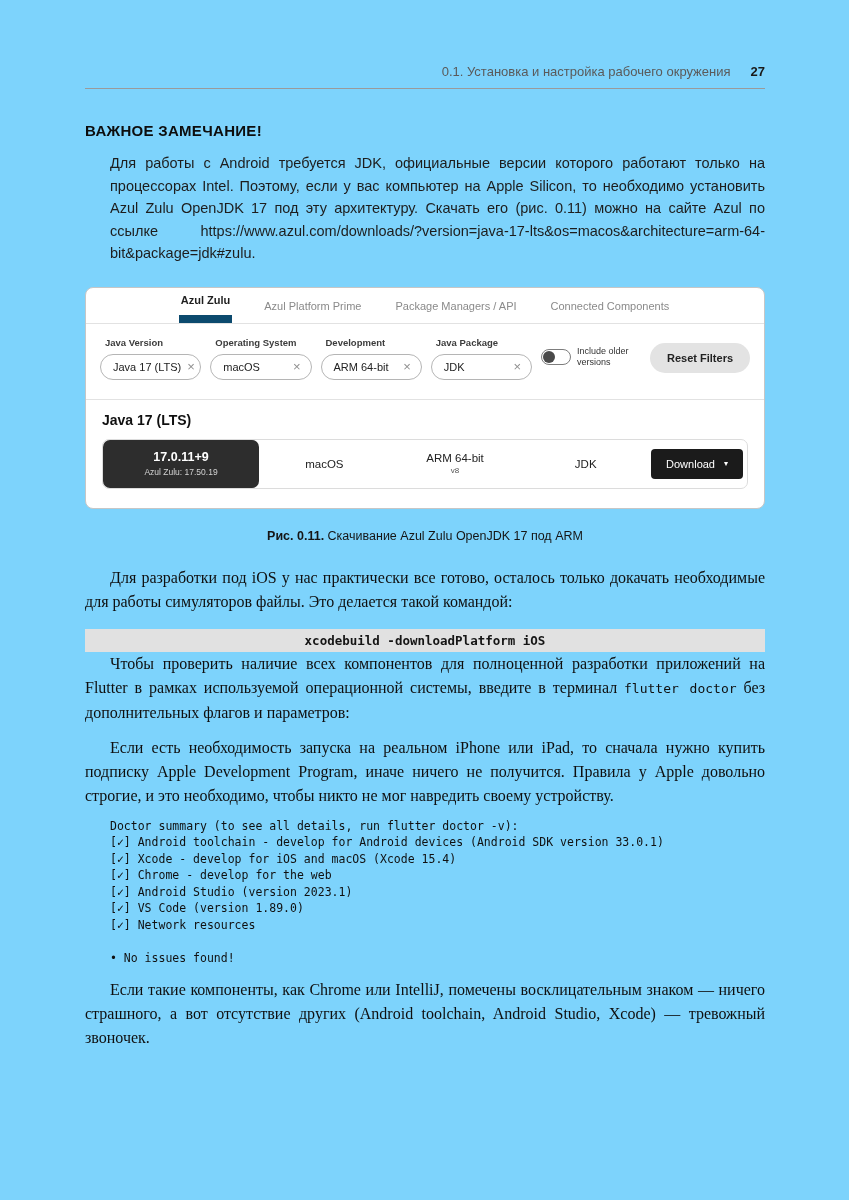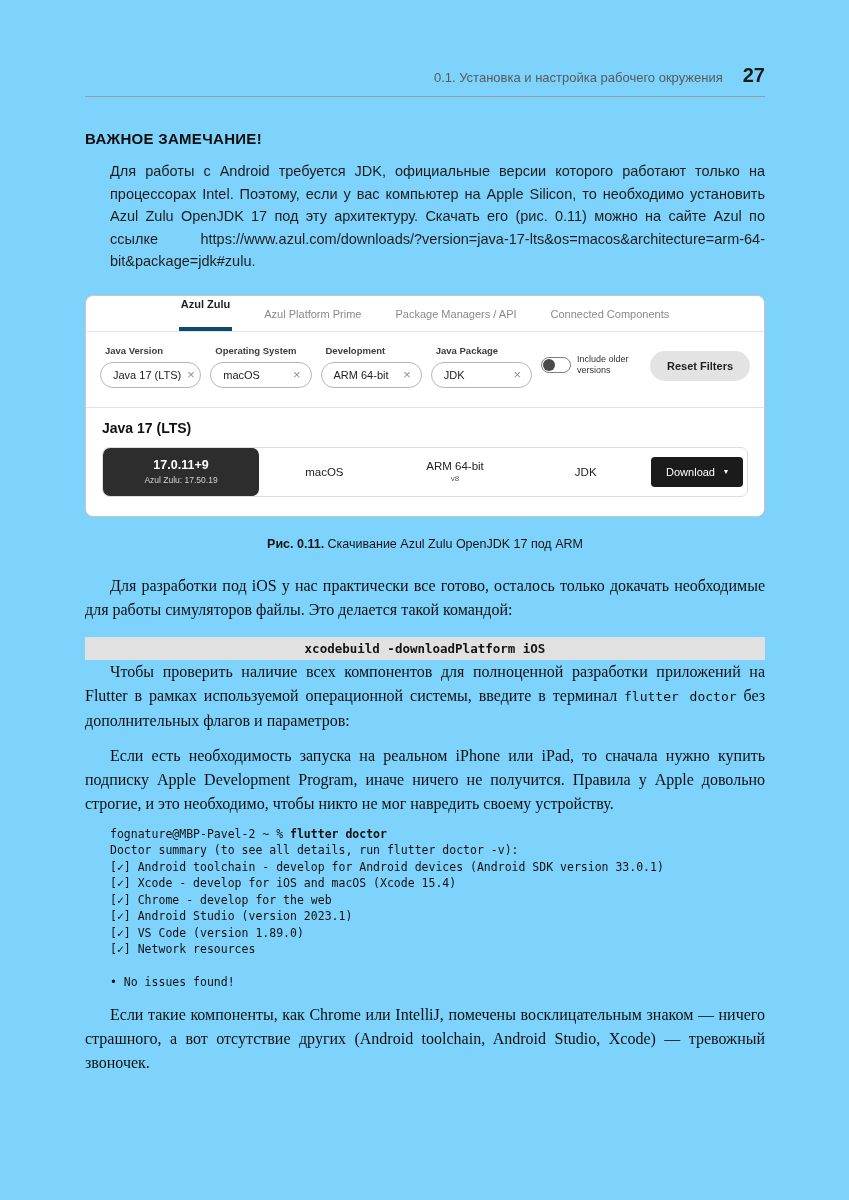--- a/index.html
+++ b/index.html
@@ -22,21 +22,21 @@
     align-items: baseline;
     gap: 20px;
   }
   .rh-title {
     font-family: "Liberation Sans", sans-serif;
     font-size: 13px;
     color: #5a5a5a;
   }
   .rh-num {
     font-family: "Liberation Sans", sans-serif;
-    font-size: 20px;
+    font-size: 13px;
     font-weight: bold;
     color: #1a1a1a;
   }
   .head-rule {
     border: none;
     border-top: 1px solid #9a9a9a;
     margin: 9px 84px 0 85px;
   }
 
   
@@ -75,22 +75,22 @@
     align-items: flex-end;
     gap: 30px;
     border-bottom: 1px solid #e2e2e2;
     font-size: 11px;
     color: #8a8a8a;
   }
   .tab { padding: 0 2px 11px 2px; cursor: pointer; }
   .tab.active {
     color: #1f1f1f;
     font-weight: bold;
-    border-bottom: 4px solid #0c4a6e;
-    padding-bottom: 17px;
+    border-bottom: 8px solid #0c4a6e;
+    padding-bottom: 9px;
   }
   .shot-filters {
     display: flex;
     align-items: center;
     gap: 9px;
     padding: 13px 14px 19px 14px;
   }
   .filter { flex: 1 1 0; min-width: 0; }
   .f-label {
     display: block;
@@ -361,21 +361,20 @@
 
   <div class="code-strip">
     <code>xcodebuild -downloadPlatform iOS</code>
   </div>
 
   <p class="body-para para-doctor"><span>Чтобы проверить наличие всех компонентов для полноценной разработки приложений на Flutter в рамках используемой операционной системы, введите в терминал </span><code class="inline-code">flutter doctor</code><span> без дополнительных флагов и параметров:</span></p>
 
   <p class="body-para para-iphone">Если есть необходимость запуска на реальном iPhone или iPad, то сначала нужно купить подписку Apple Development Program, иначе ничего не получится. Правила у Apple довольно строгие, и это необходимо, чтобы никто не мог навредить своему устройству.</p>
 
   <div class="terminal">
-    <div class="t-line"><span>fognature@MBP-Pavel-2 ~ % </span><span class="t-bold">flutter doctor</span></div>
     <div class="t-line">Doctor summary (to see all details, run flutter doctor -v):</div>
     <div class="t-line">[✓] Android toolchain - develop for Android devices (Android SDK version 33.0.1)</div>
     <div class="t-line">[✓] Xcode - develop for iOS and macOS (Xcode 15.4)</div>
     <div class="t-line">[✓] Chrome - develop for the web</div>
     <div class="t-line">[✓] Android Studio (version 2023.1)</div>
     <div class="t-line">[✓] VS Code (version 1.89.0)</div>
     <div class="t-line">[✓] Network resources</div>
     <div class="t-line"></div>
     <div class="t-line">• No issues found!</div>
   </div>

